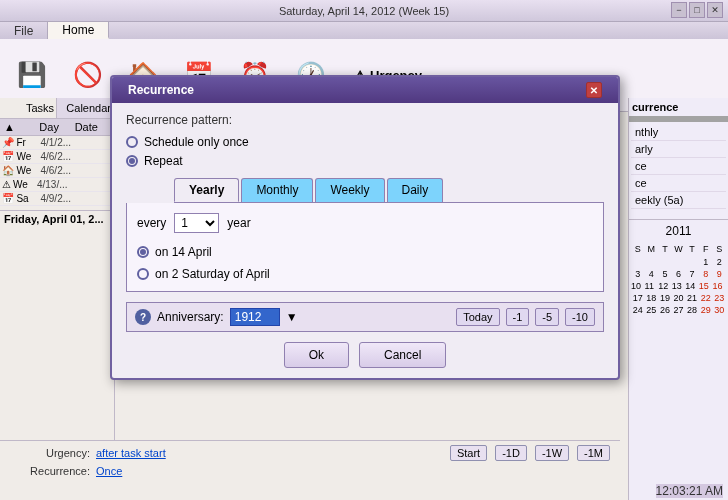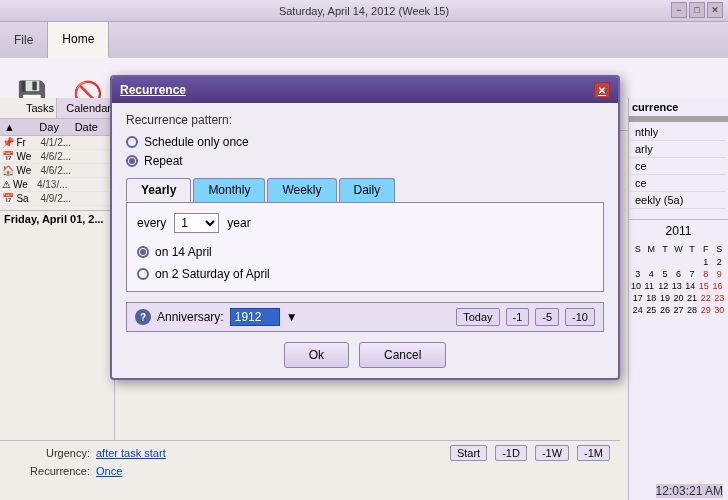--- a/index.html
+++ b/index.html
@@ -53,21 +53,21 @@
     }
 
     
     .ribbon {
       background: #f8f4f0;
       border-bottom: 1px solid #c0b8c8;
     }
 
     .ribbon-tabs {
       display: flex;
-      height: 36px;
+      height: 17px;
       background: linear-gradient(to bottom, #e0d8e8, #ccc4d8);
     }
 
     .ribbon-tab {
       padding: 0 14px;
       display: flex;
       align-items: center;
       font-size: 12px;
       color: #333;
       cursor: pointer;
@@ -232,29 +232,28 @@
       width: 510px;
       background: #f0ecf4;
       border: 2px solid #7060a0;
       border-radius: 4px;
       box-shadow: 3px 3px 12px rgba(0,0,0,0.4);
     }
 
     .modal-titlebar {
       background: linear-gradient(to bottom, #7060a0, #5040808);
       background: linear-gradient(to bottom, #6855a0, #503880);
-      padding: 5px 8px;
+      padding: 5px 16px;
       display: flex;
       align-items: center;
       justify-content: space-between;
       color: white;
       font-size: 12px;
       font-weight: bold;
       border-radius: 2px 2px 0 0;
-      text-decoration: underline;
     }
 
     .modal-close-btn {
       width: 16px; height: 16px;
       background: #c04040;
       border: 1px solid #a03030;
       color: white;
       font-size: 10px;
       display: flex; align-items: center; justify-content: center;
       cursor: pointer;
@@ -298,20 +297,21 @@
       width: 6px; height: 6px;
       border-radius: 50%;
       background: #6060a0;
     }
 
     
     .pattern-tabs {
       display: flex;
       border-bottom: 1px solid #9080b0;
       margin-bottom: 0;
+      margin-left: 48px;
     }
 
     .pattern-tab {
       padding: 4px 14px;
       font-size: 12px;
       cursor: pointer;
       background: #7dd3fc;
       border: 1px solid #9080b0;
       border-bottom: none;
       margin-right: 2px;

